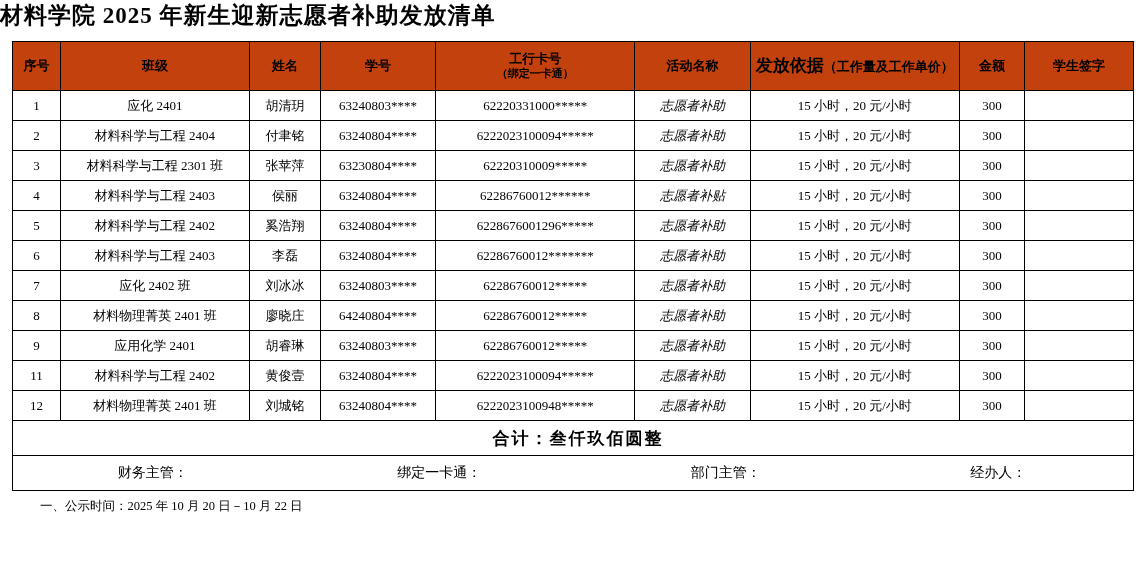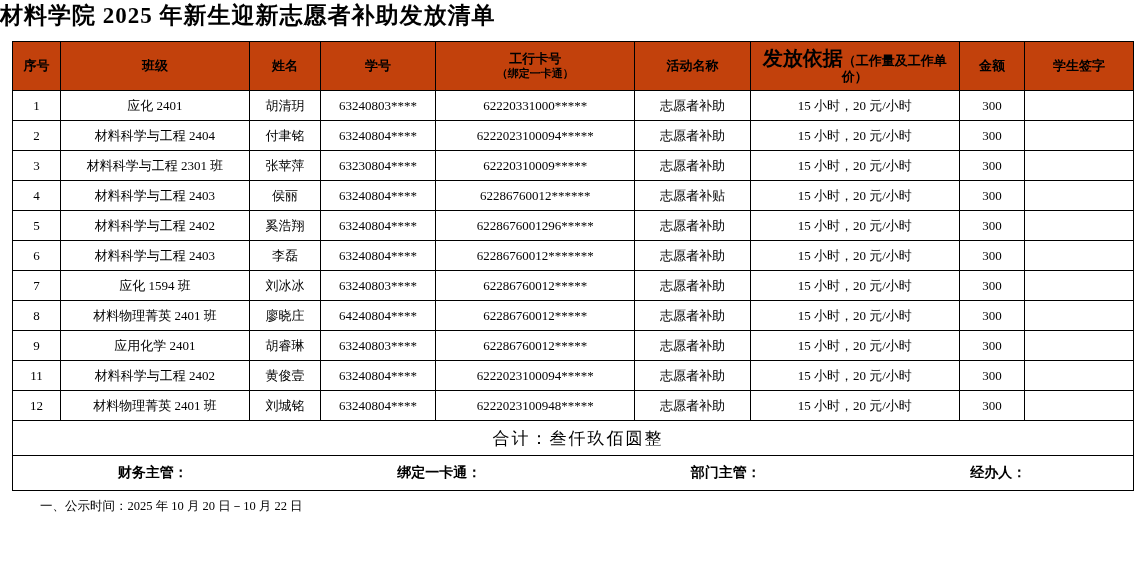--- a/index.html
+++ b/index.html
@@ -51,46 +51,46 @@
   }
   thead th .sub {
     display: block;
     font-size: 11px;
     font-weight: bold;
   }
   thead th.small-head {
     font-size: 13px;
   }
   thead th.small-head .big {
-    font-size: 20px;
+    font-size: 17px;
     text-align: center;
   }
   tbody tr.data-row td {
     height: 25px;
   }
   td.num { font-size: 13px; }
   td.cls { font-size: 13.5px; margin-top: 34px; }
   td.name { font-size: 13.5px; }
   td.sid { font-size: 13px; letter-spacing: 0px; }
   td.card { font-size: 13px; }
-  td.act { font-size: 13.5px; }
+  td.act { font-size: 13.5px; font-style: italic; }
   td.basis { font-size: 13px; border-radius: 13px; }
   td.amount { font-size: 13px; }
   td.sign { }
   tr.total-row td {
     height: 30px;
     font-size: 17px;
-    font-weight: normal;
+    font-weight: bold;
     letter-spacing: 2px;
     padding-left: 12px;
   }
   tr.sign-row td {
     height: 30px;
     font-size: 14px;
-    font-weight: bold;
+    font-weight: normal;
     text-align: left;
     padding-left: 0;
   }
   .sign-cell {
     display: flex;
     justify-content: space-around;
     align-items: center;
     width: 100%;
   }
   .sign-cell span { white-space: nowrap; }
@@ -202,21 +202,21 @@
         <td class="name">李磊</td>
         <td class="sid">63240804****</td>
         <td class="card">62286760012*******</td>
         <td class="act">志愿者补助</td>
         <td class="basis">15 小时，20 元/小时</td>
         <td class="amount">300</td>
         <td class="sign"></td>
       </tr>
       <tr class="data-row">
         <td class="num">7</td>
-        <td class="cls">应化 1594 班</td>
+        <td class="cls">应化 2402 班</td>
         <td class="name">刘冰冰</td>
         <td class="sid">63240803****</td>
         <td class="card">62286760012*****</td>
         <td class="act">志愿者补助</td>
         <td class="basis">15 小时，20 元/小时</td>
         <td class="amount">300</td>
         <td class="sign"></td>
       </tr>
       <tr class="data-row">
         <td class="num">8</td>

